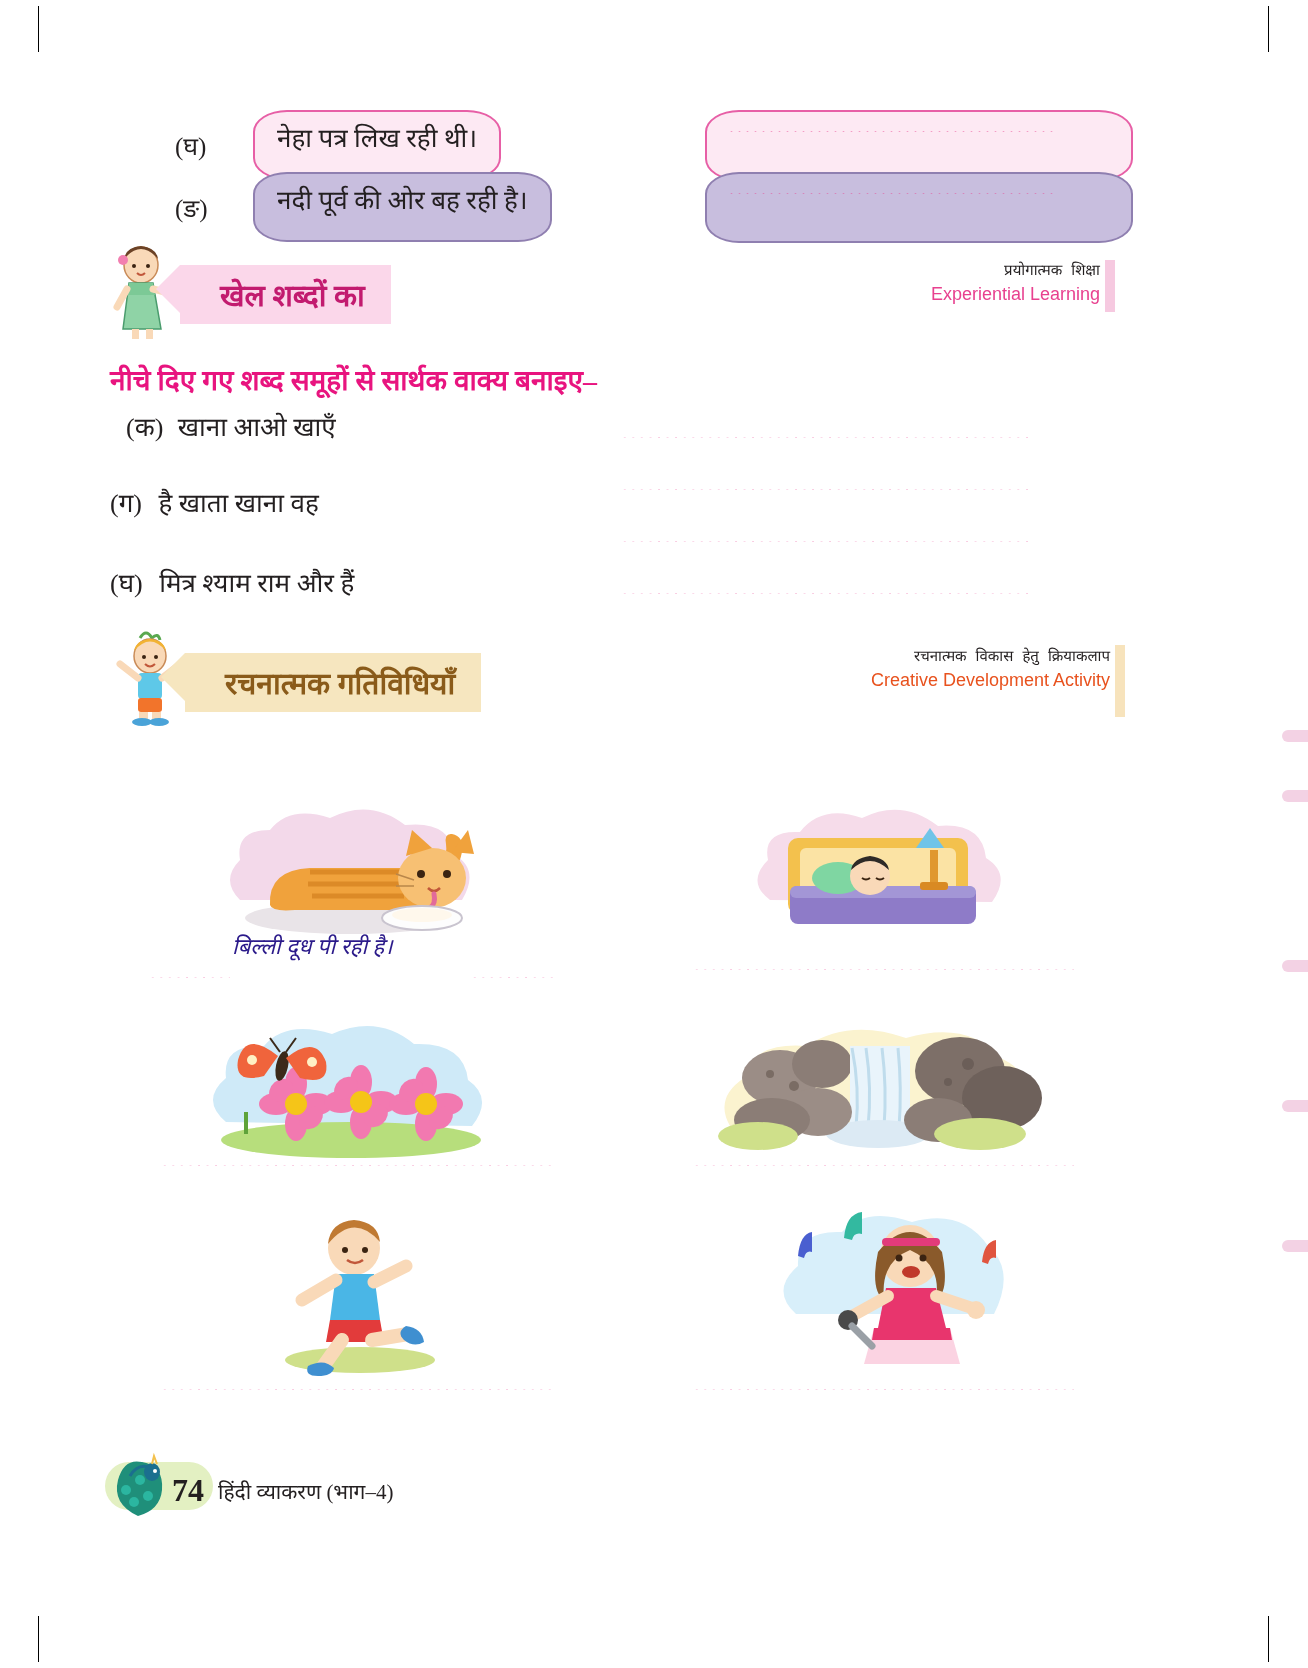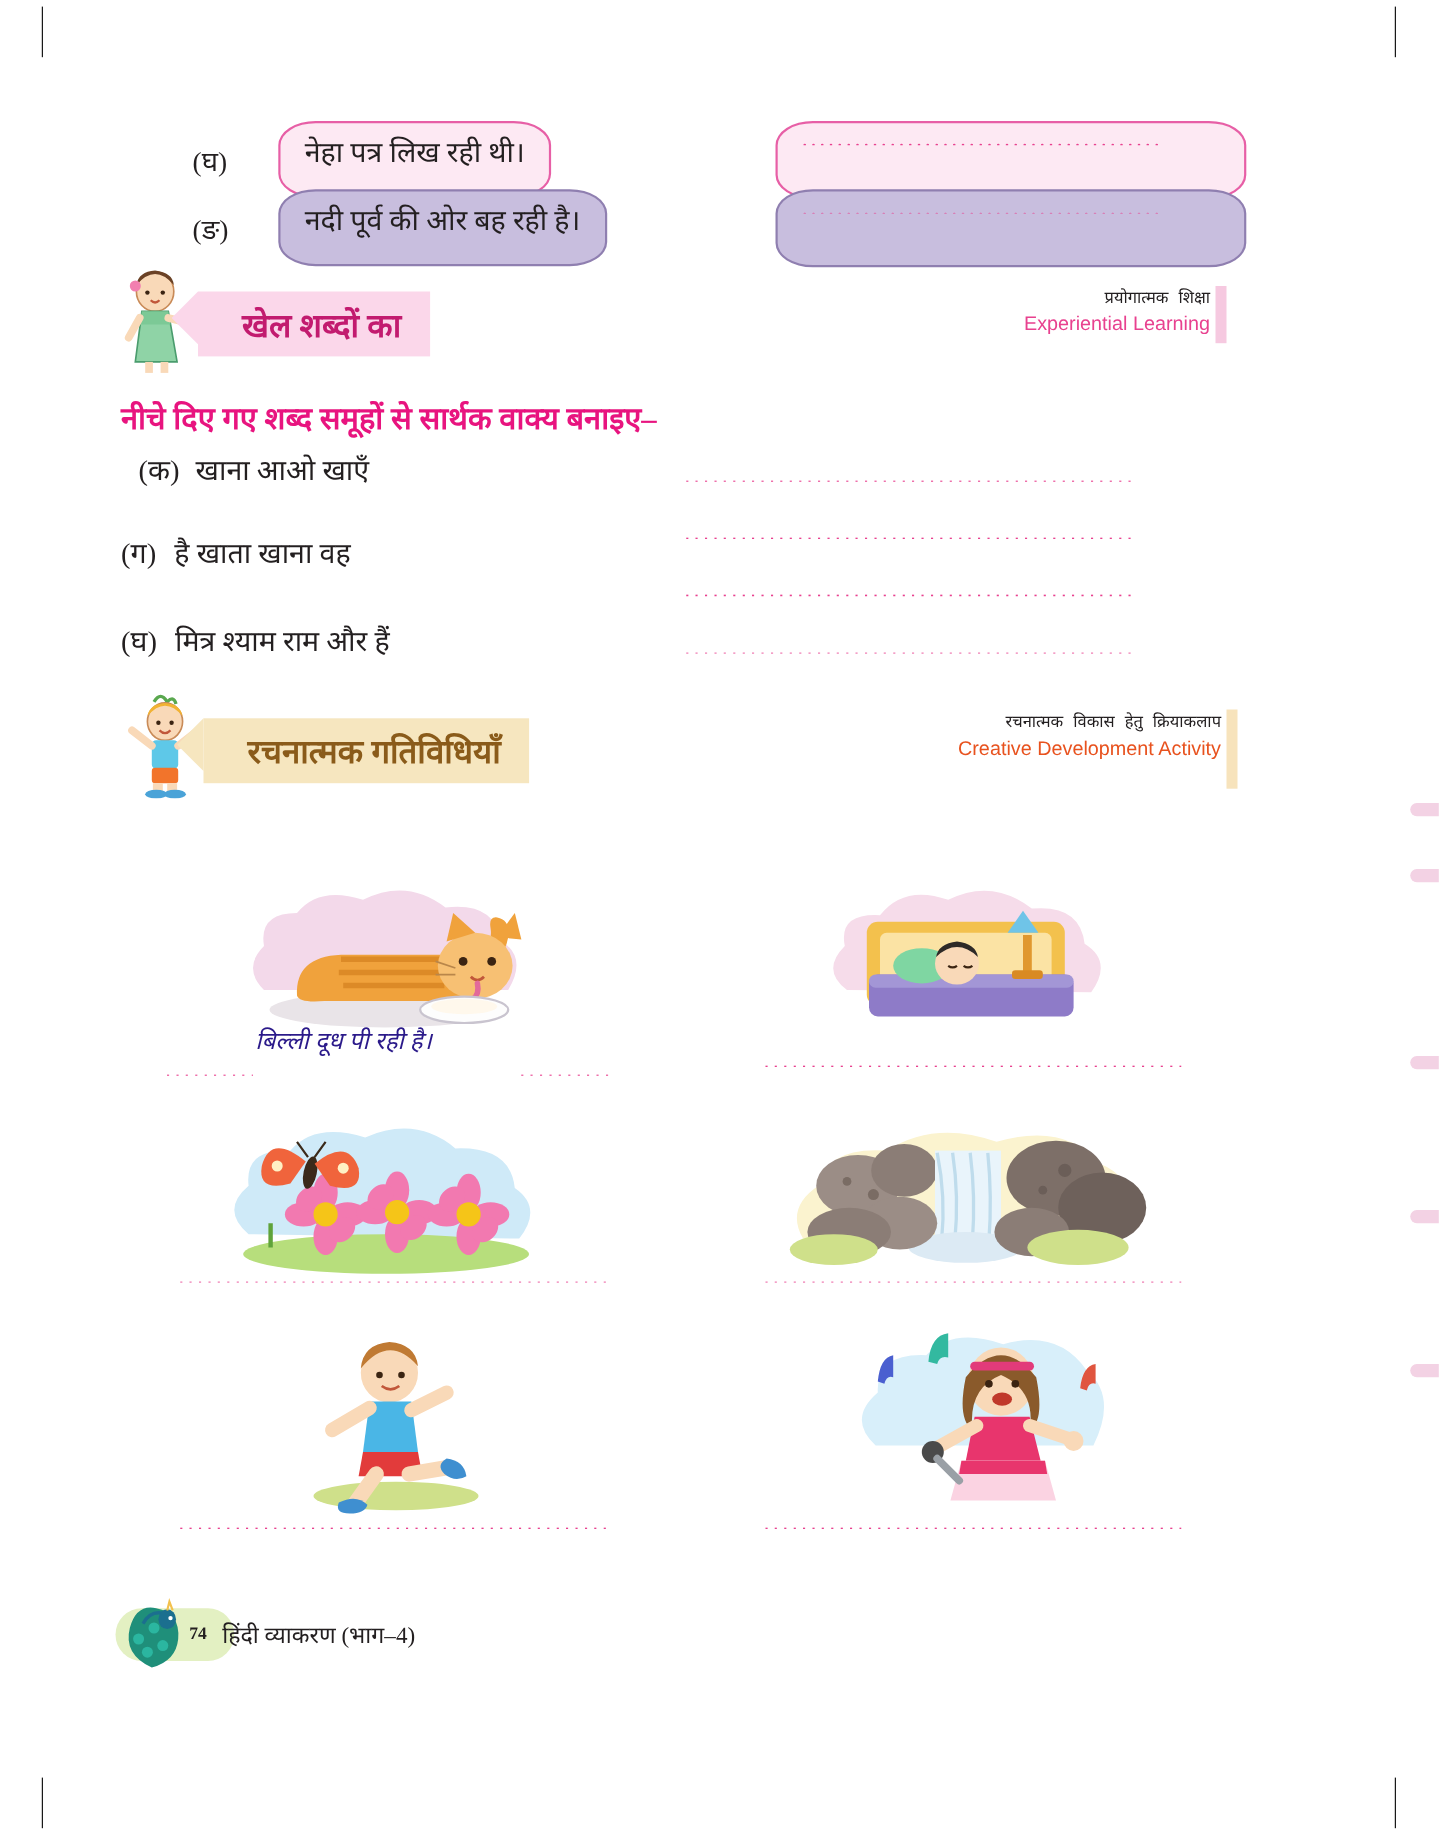--- a/index.html
+++ b/index.html
@@ -91,21 +91,21 @@
     position:absolute;
     font-family:"Liberation Serif", serif;
     font-style:italic;font-size:22px;color:#2b1a8a;
     white-space:nowrap;
   }
 
   
   .footer{position:absolute;display:flex;align-items:center;}
   .footer .pnum{
     font-family:"Liberation Serif", serif;font-weight:bold;
-    font-size:16px;color:#231f20;margin-right:14px;
+    font-size:32px;color:#231f20;margin-right:14px;
   }
   .footer .ftxt{
     font-family:"Liberation Serif", serif;font-size:21px;color:#231f20;
   }
   .footer-blob{
     position:absolute;width:108px;height:48px;border-radius:24px;
     background:#e3f0c2;
   }
   
   .edge{position:absolute;right:0;width:26px;height:12px;background:#f3d2e4;border-radius:8px 0 0 8px;}

